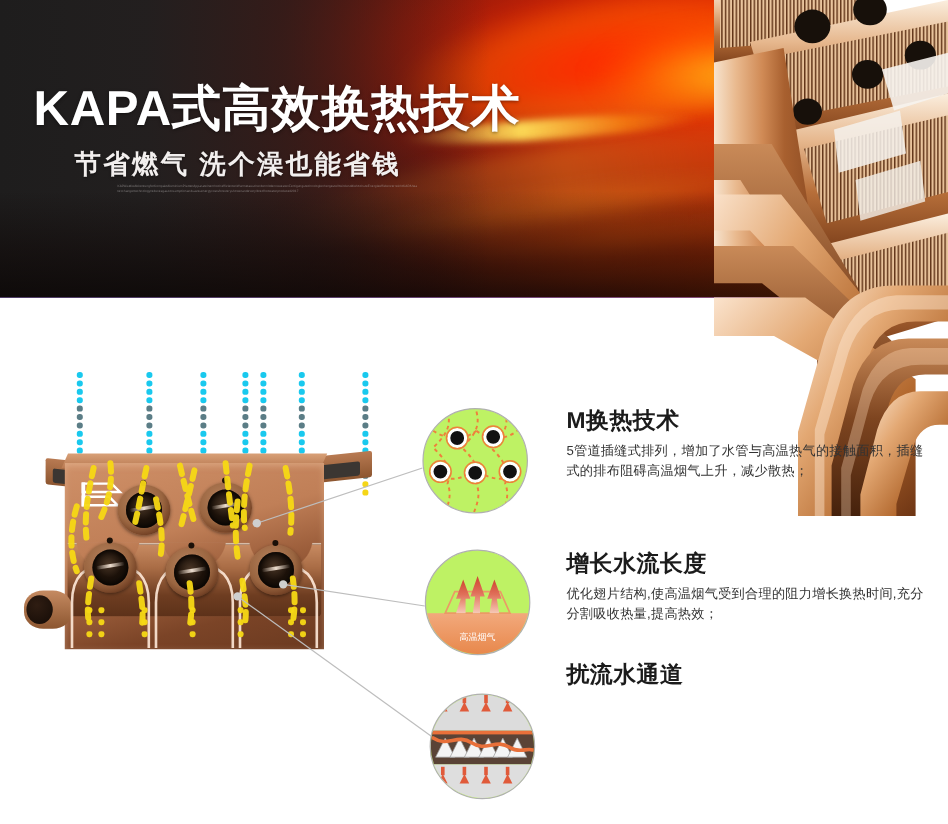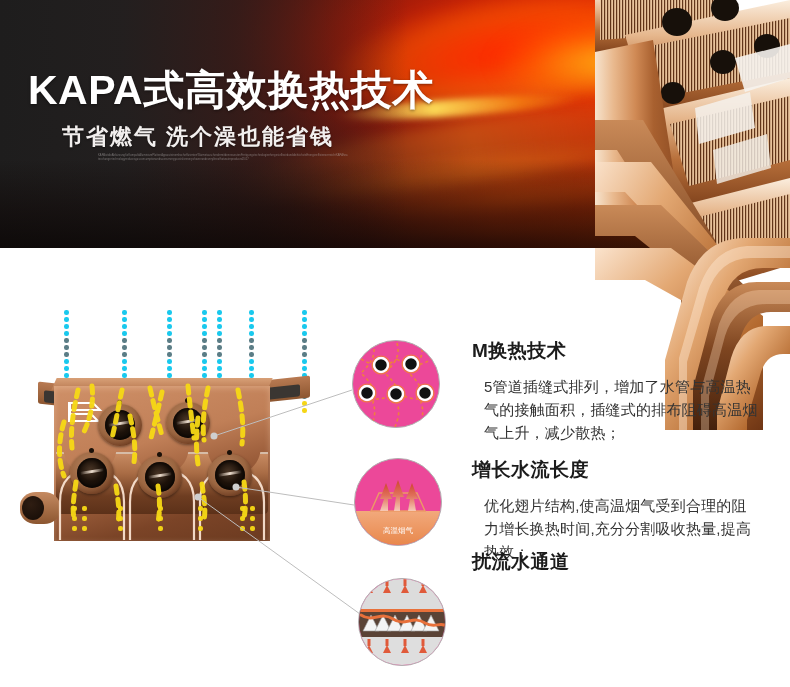--- a/index.html
+++ b/index.html
@@ -73,26 +73,26 @@
   .port .hole{position:absolute;left:7px;top:6px;width:30px;height:30px;border-radius:50%;
     background:radial-gradient(circle at 45% 40%,#4a3626 0%,#1d120a 45%,#090603 100%);
     box-shadow:inset 0 0 5px #000;}
   .port .glint{position:absolute;left:10px;top:18px;width:24px;height:3px;border-radius:2px;
     background:linear-gradient(90deg,rgba(255,255,255,0),rgba(255,240,225,.9),rgba(255,255,255,0));transform:rotate(-9deg);}
   .port .pin{position:absolute;left:19px;top:-4px;width:5px;height:5px;border-radius:50%;background:#1a1008;}
   .logo-mark{position:absolute;left:55px;top:44px;width:40px;height:30px;}
 
   
   .circ{position:absolute;width:86px;height:86px;border-radius:50%;overflow:hidden;
-    border:1px solid #b0b0b0;background:#ec4899;}
+    border:1px solid #b0b0b0;background:#bef264;}
 
   
   .feat{position:absolute;width:300px;}
   .feat h3{margin:0 0 4px 0;font-size:19px;font-weight:bold;color:#1b1b1b;letter-spacing:.5px;}
-  .feat p{margin:12px;font-size:15px;line-height:1.52;color:#333;letter-spacing:.2px;}
+  .feat p{margin:0;font-size:11px;line-height:1.52;color:#333;letter-spacing:.2px;}
 </style>
 </head>
 <body>
 
 <div id="page">
 
   <div id="banner">
     <div class="bg-base"></div>
     <div class="wave w4"></div>
     <div class="flame-a"></div>

